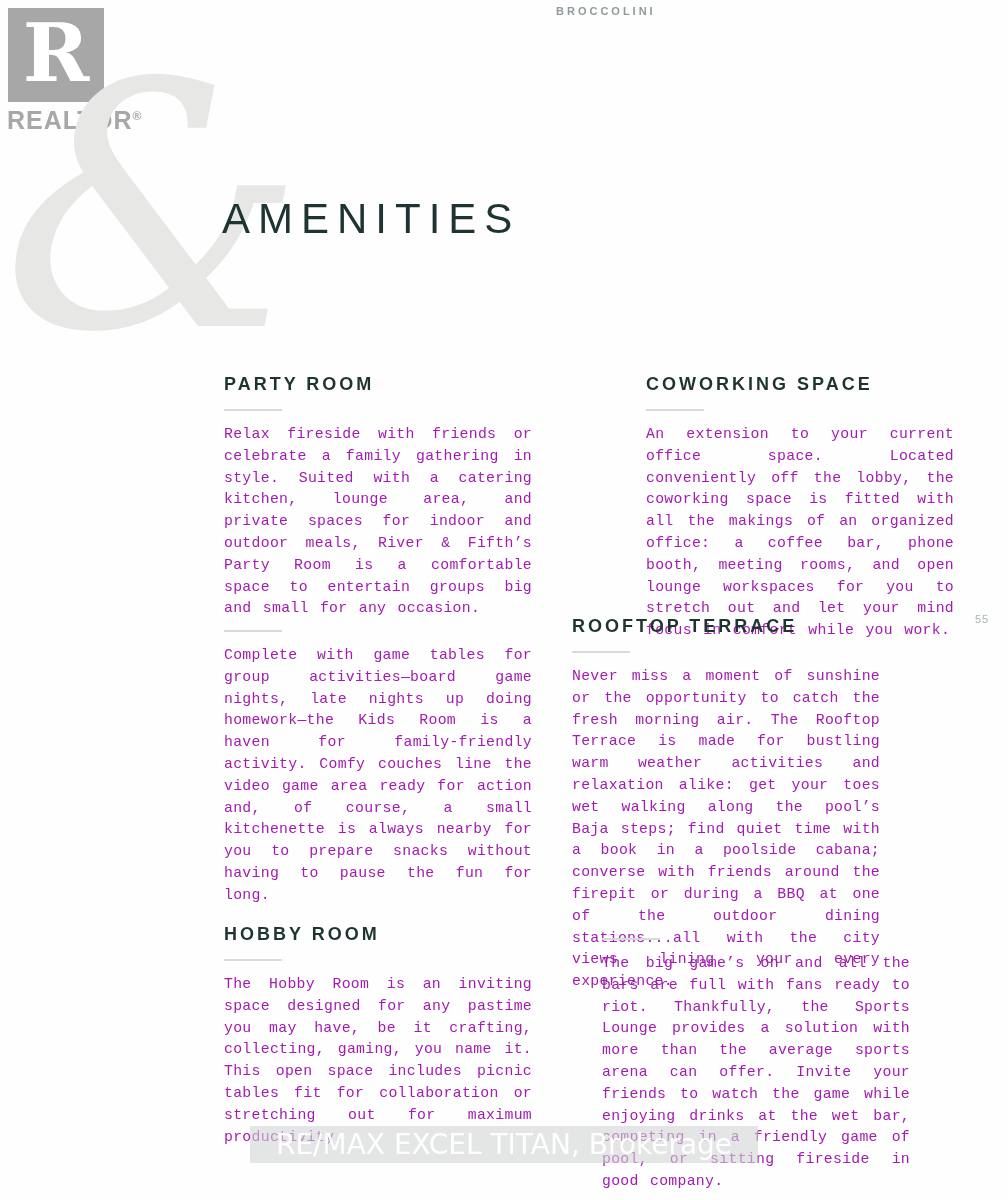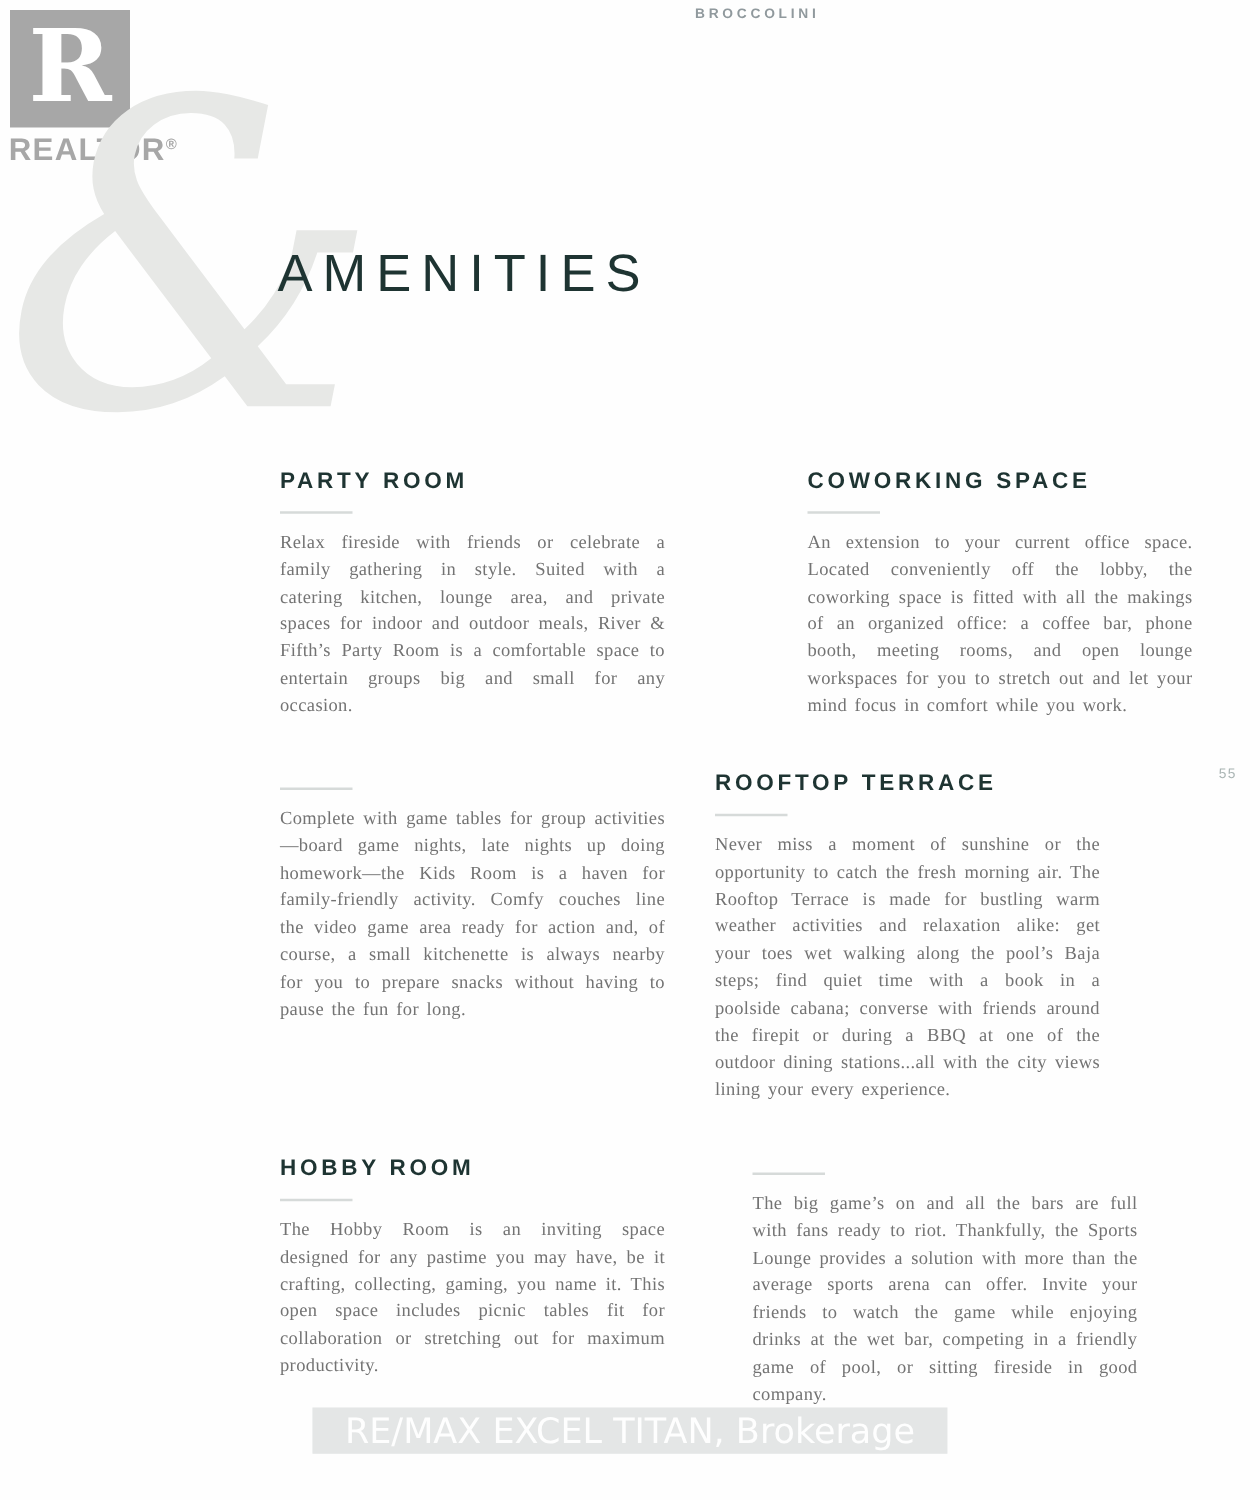--- a/index.html
+++ b/index.html
@@ -31,22 +31,22 @@
   .section{position:absolute;width:308px;z-index:1;}
   .s0{left:224px;top:374px;}
   .s1{left:602px;top:374px;margin-left:44px;}
   .s2{left:224px;top:616px;}
   .s3{left:572px;top:616px;}
   .s4{left:224px;top:924px;}
   .s5{left:602px;top:924px;}
   .section h2{margin:0;font-size:18px;font-weight:700;letter-spacing:3px;color:#1e3432;
               line-height:21px;}
   .rule{width:58px;height:0;border-top:2px solid #d6dad9;margin-top:14px;}
-  .section p{margin:13px 0 0 0;font-family:Liberation Serif, serif;
-             font-size:14.8px;line-height:21.8px;color:#737373;text-align:justify;
+  .section p{margin:13px 0 0 0;font-family:Liberation Mono, monospace;
+             font-size:14.8px;line-height:21.8px;color:#a21caf;text-align:justify;
              letter-spacing:0.3px;word-spacing:0.14em;}
 
   
   .page-num{position:absolute;left:975px;top:613px;font-size:11px;letter-spacing:1px;
             color:#a9b4b3;}
 
   
   .watermark{position:absolute;top:1126px;left:50%;transform:translateX(-50%);
              font-family:"DejaVu Sans",sans-serif;font-size:28px;font-weight:400;
              color:rgba(255,255,255,0.95);background:rgba(210,213,213,0.6);

